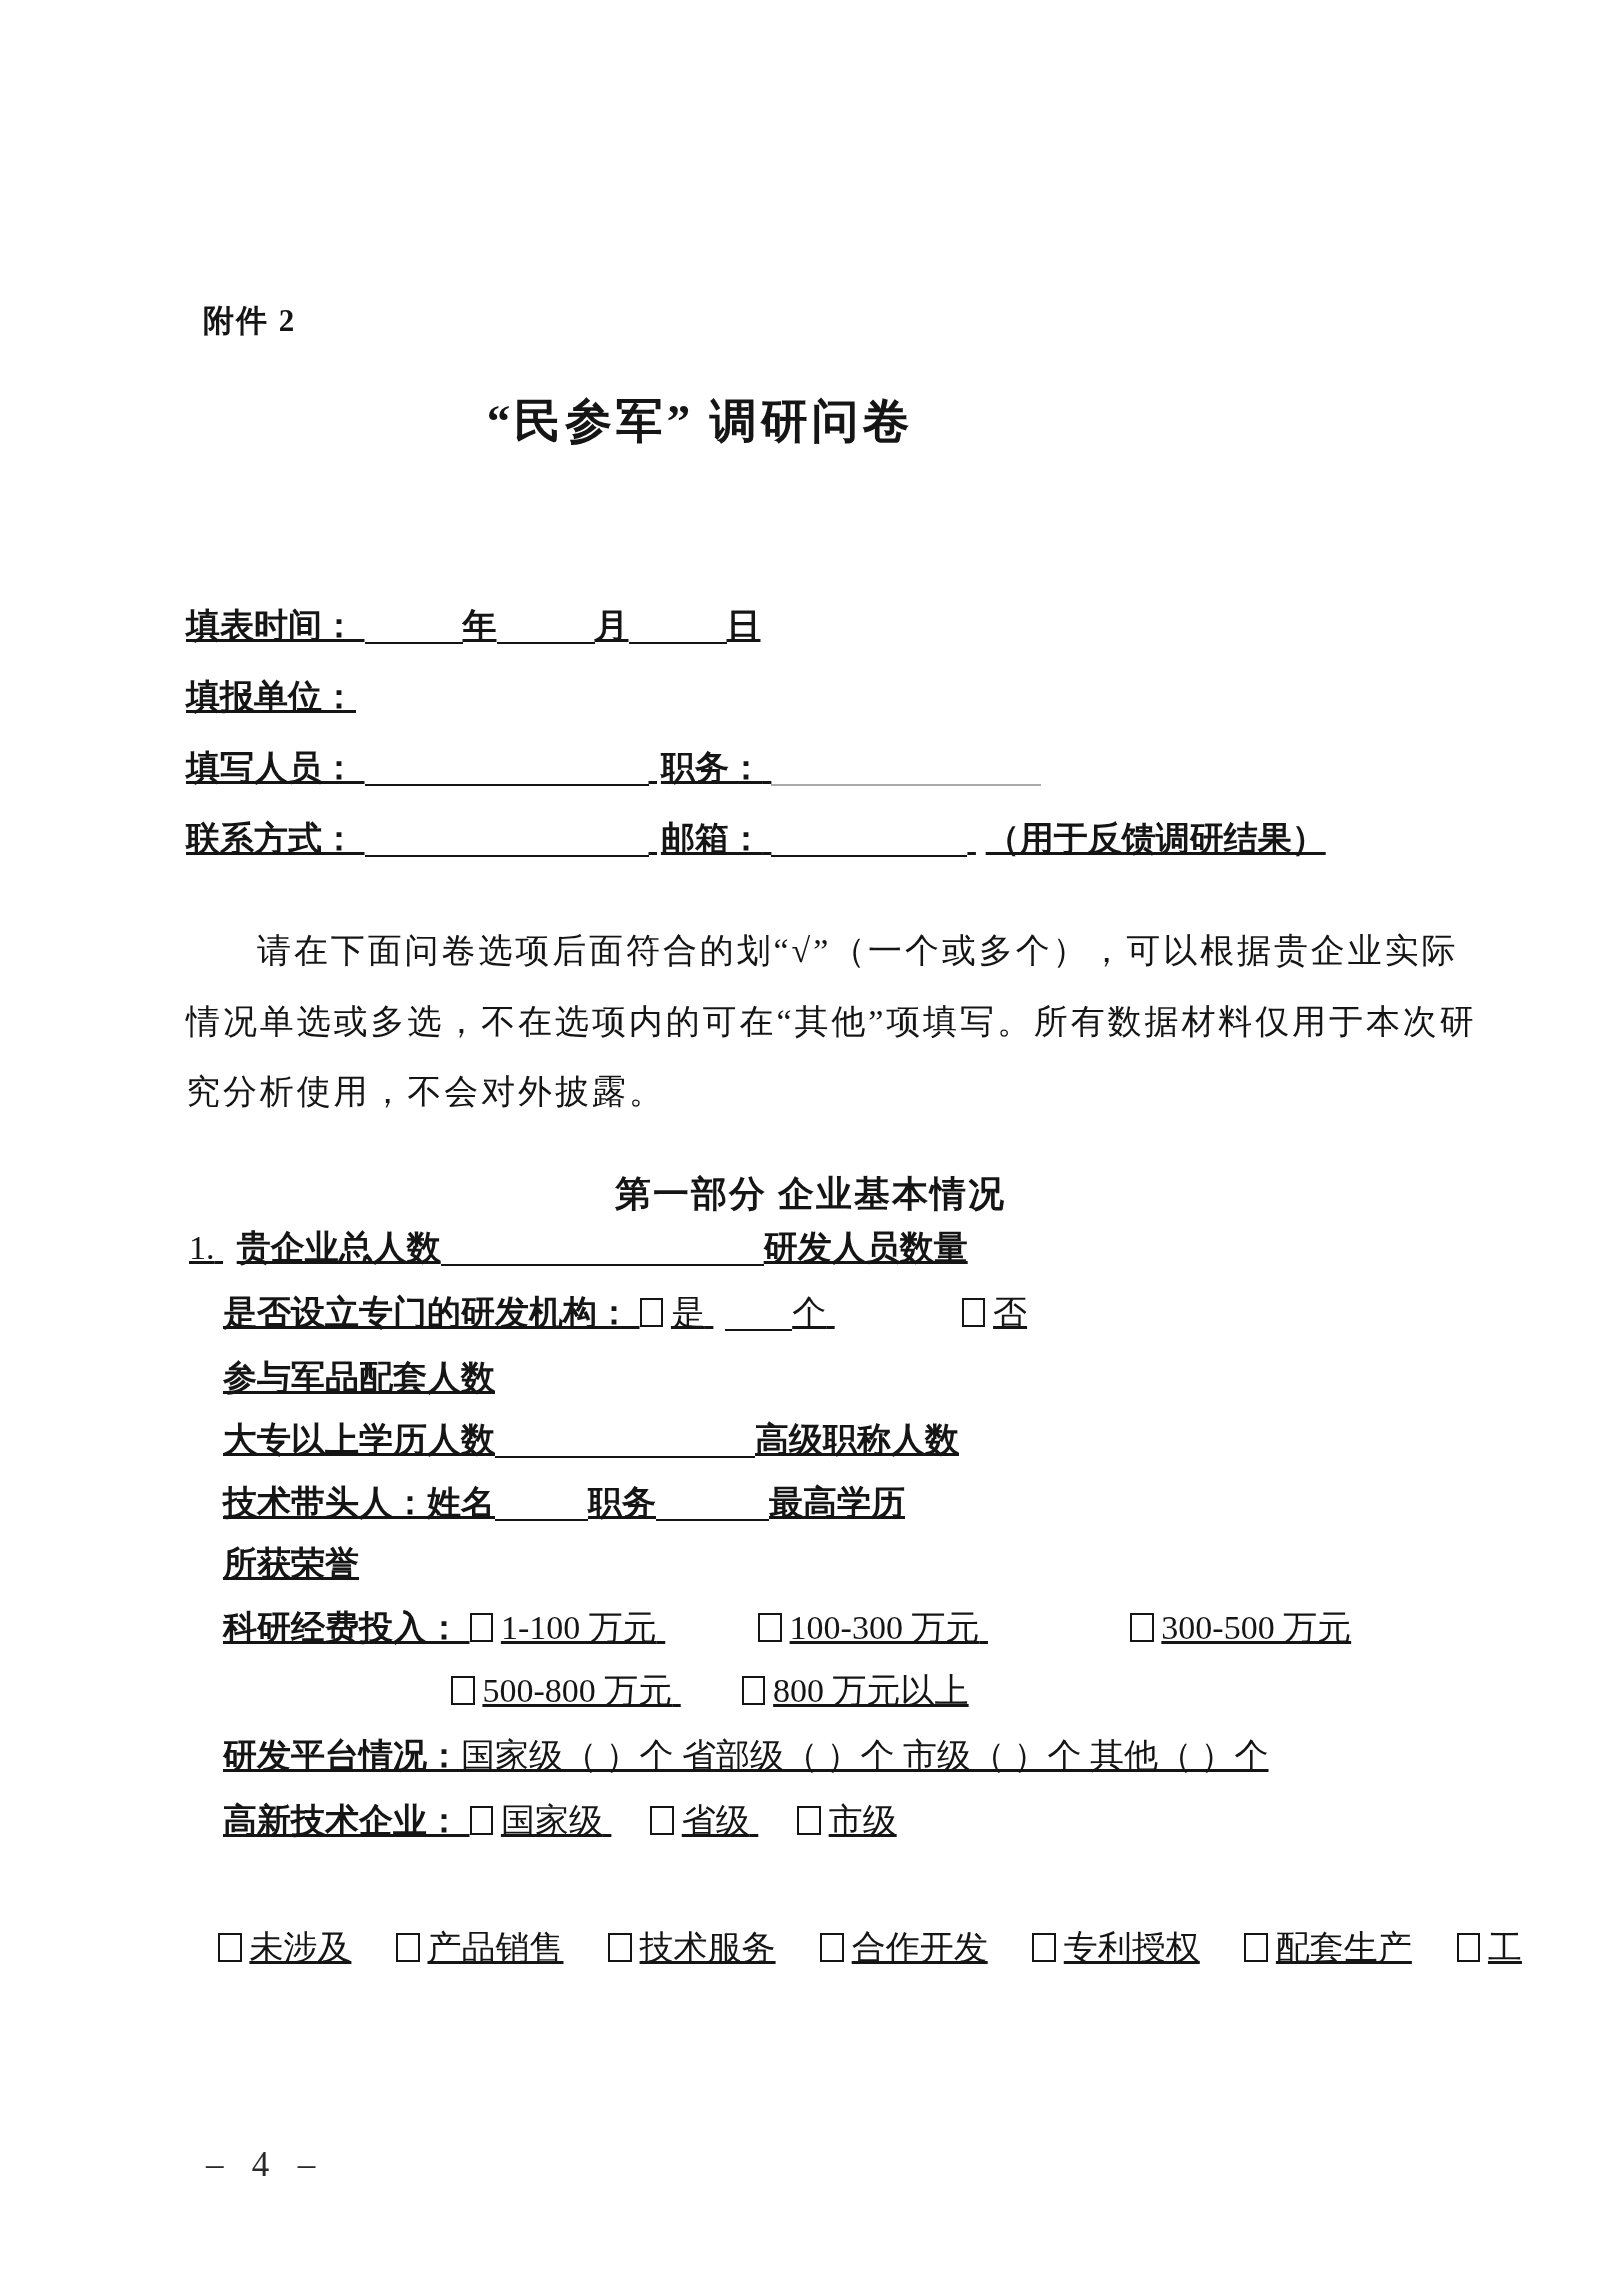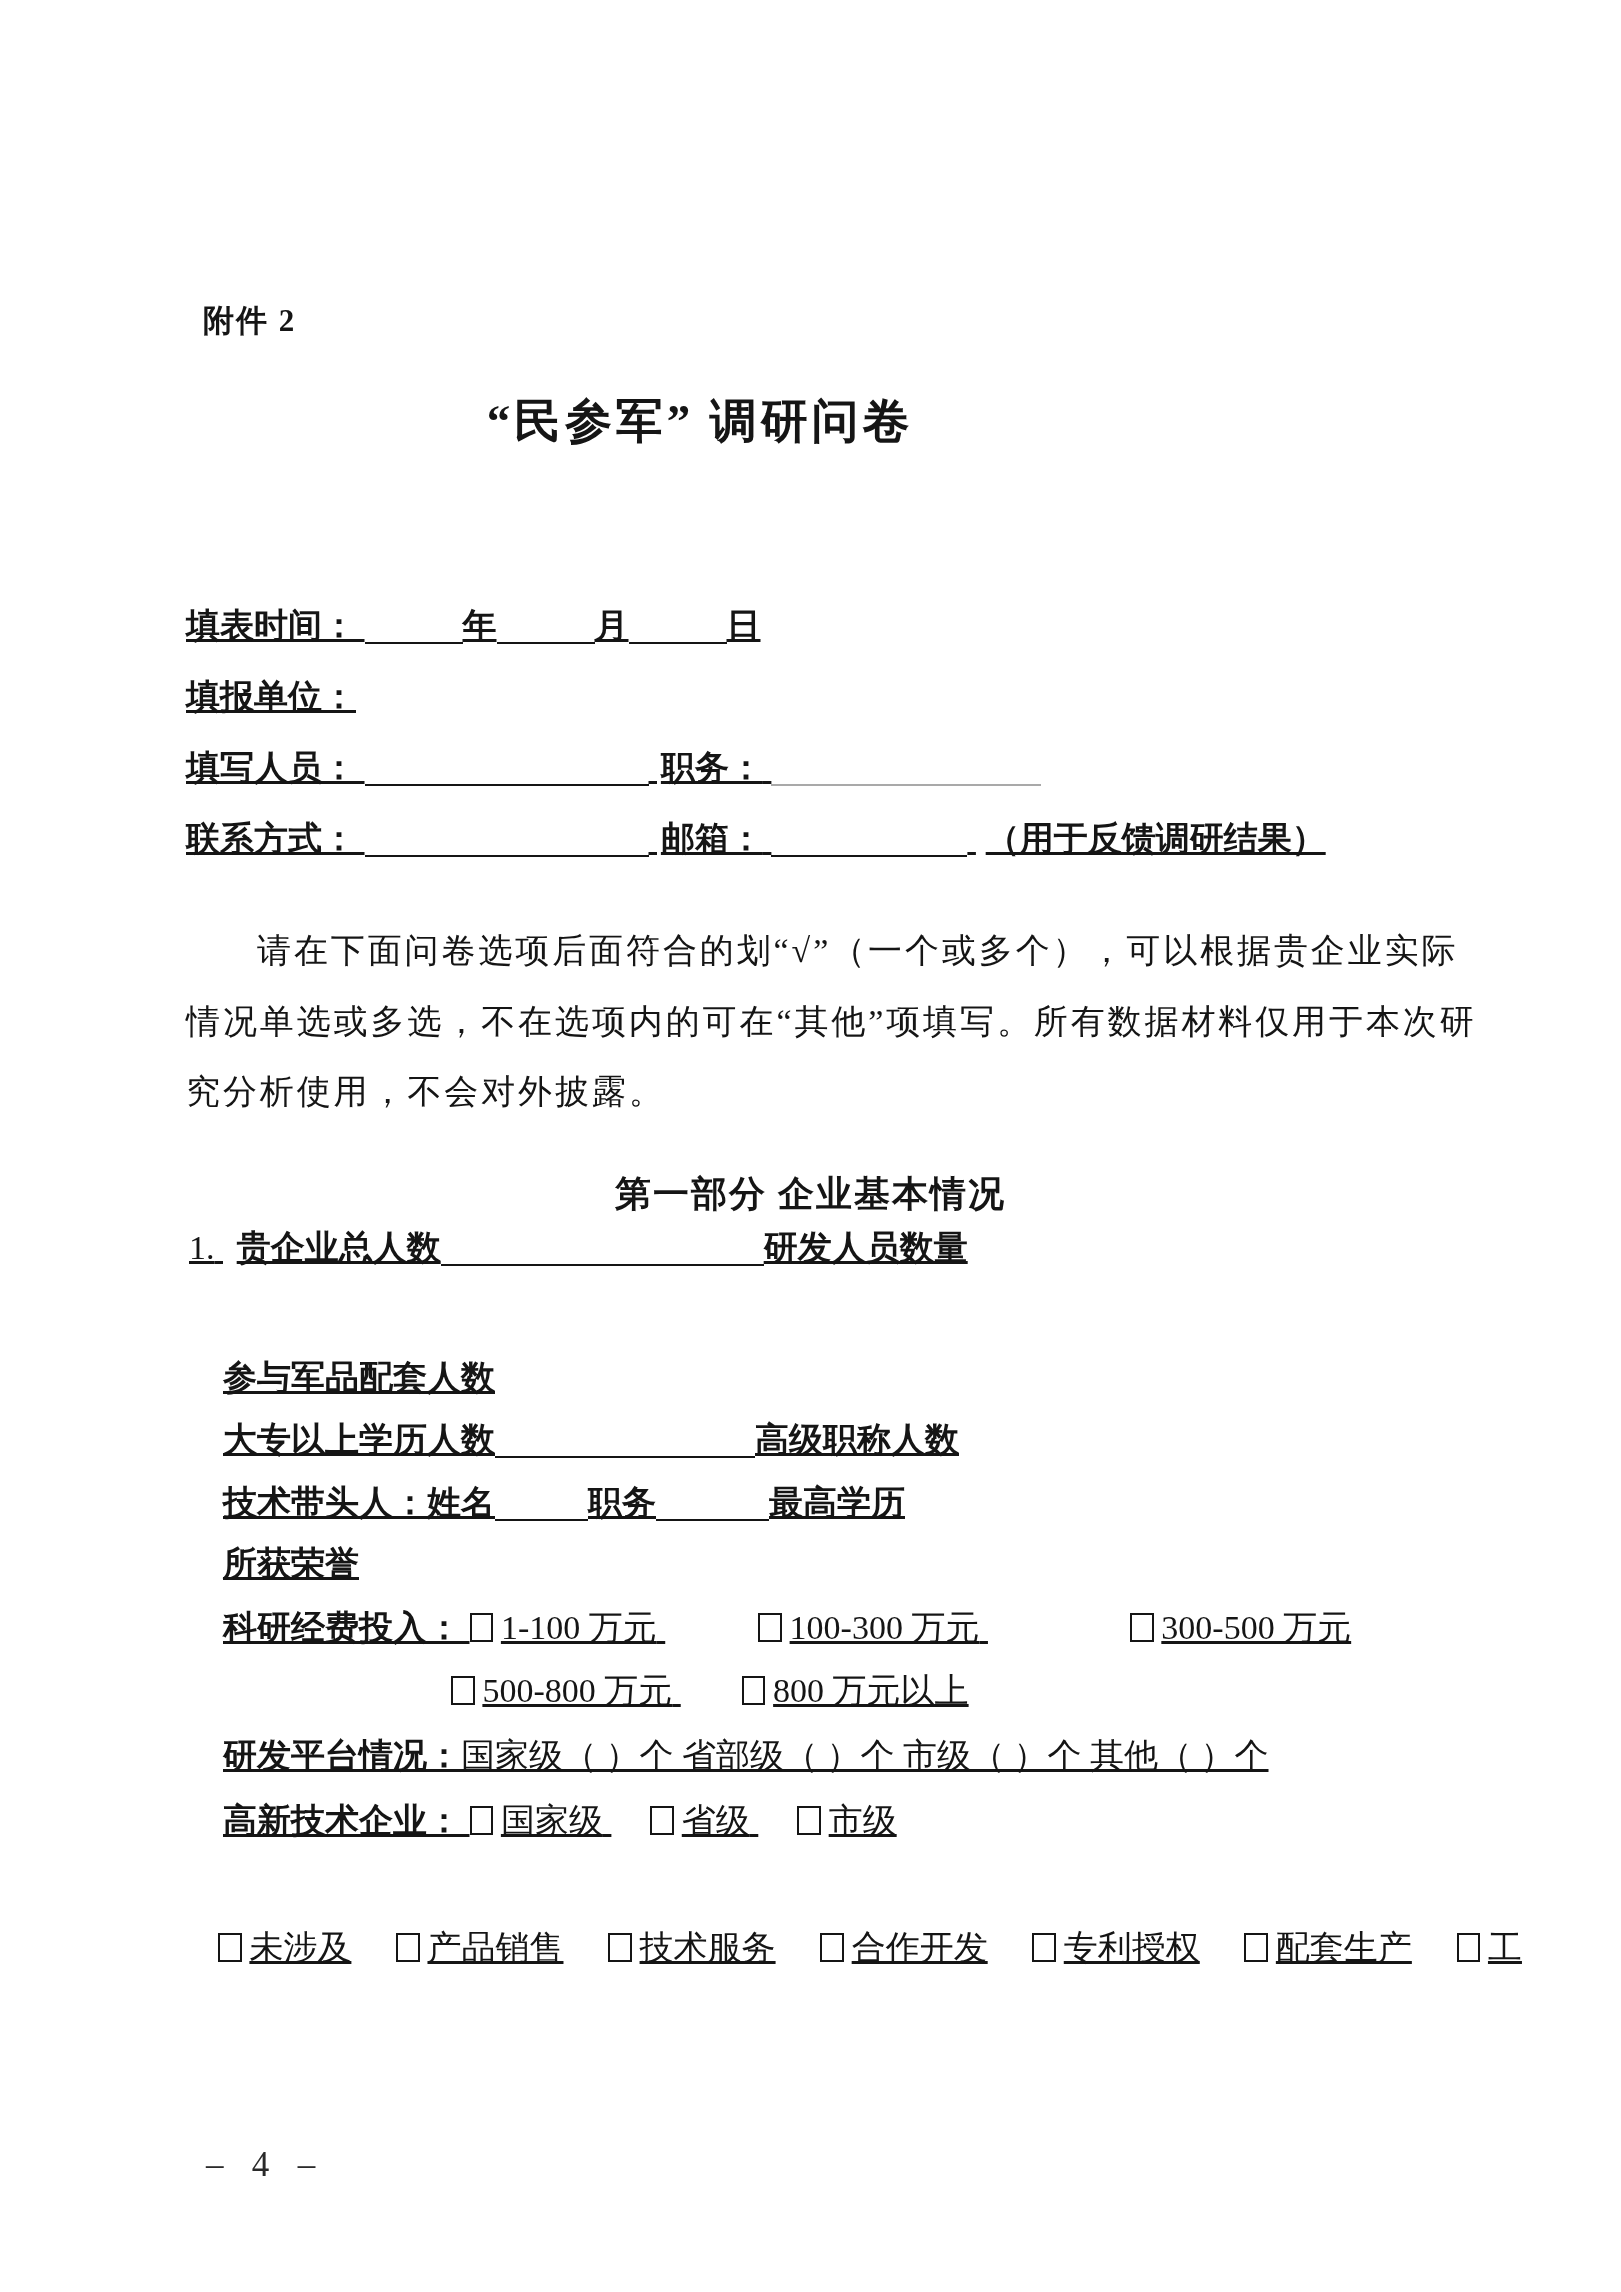--- a/index.html
+++ b/index.html
@@ -64,20 +64,26 @@
   <div class="abs intro-line" style="top:999px;">情况单选或多选，不在选项内的可在“其他”项填写。所有数据材料仅用于本次研</div>
   <div class="abs intro-line" style="top:1069px;">究分析使用，不会对外披露。</div>
 
   <div class="abs heading">第一部分  企业基本情况</div>
 
   <div class="abs fs35" style="top:1225px;left:189px;">
     <span>1.</span>
     <span class="b" style="margin-left:13.7px;">贵企业总人数</span><span class="bl" style="width:323px;"></span><span class="b">研发人员数量</span>
   </div>
 
+  <div class="abs fs35" style="top:1290px;left:223px;">
+    <span class="b">是否设立专门的研发机构：</span>
+    <span class="cbx"></span><span>是</span>
+    <span class="bl" style="width:67px;margin-left:11.8px;"></span><span>个</span>
+    <span class="cbx" style="margin-left:127px;"></span><span>否</span>
+  </div>
 
   <div class="abs fs35" style="top:1355px;left:223px;">
     <span class="b">参与军品配套人数</span>
   </div>
 
   <div class="abs fs35" style="top:1417px;left:223px;">
     <span class="b">大专以上学历人数</span><span class="bl" style="width:260px;"></span><span class="b">高级职称人数</span>
   </div>
 
   <div class="abs fs35" style="top:1480px;left:223px;">

